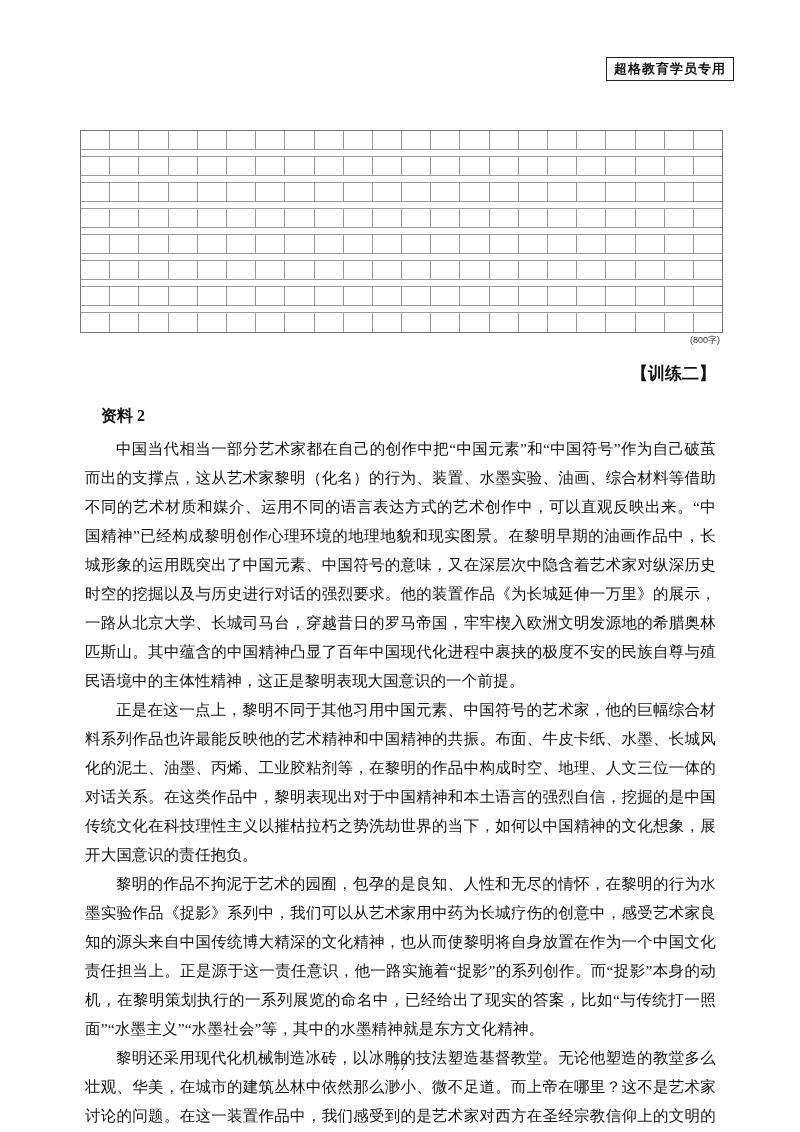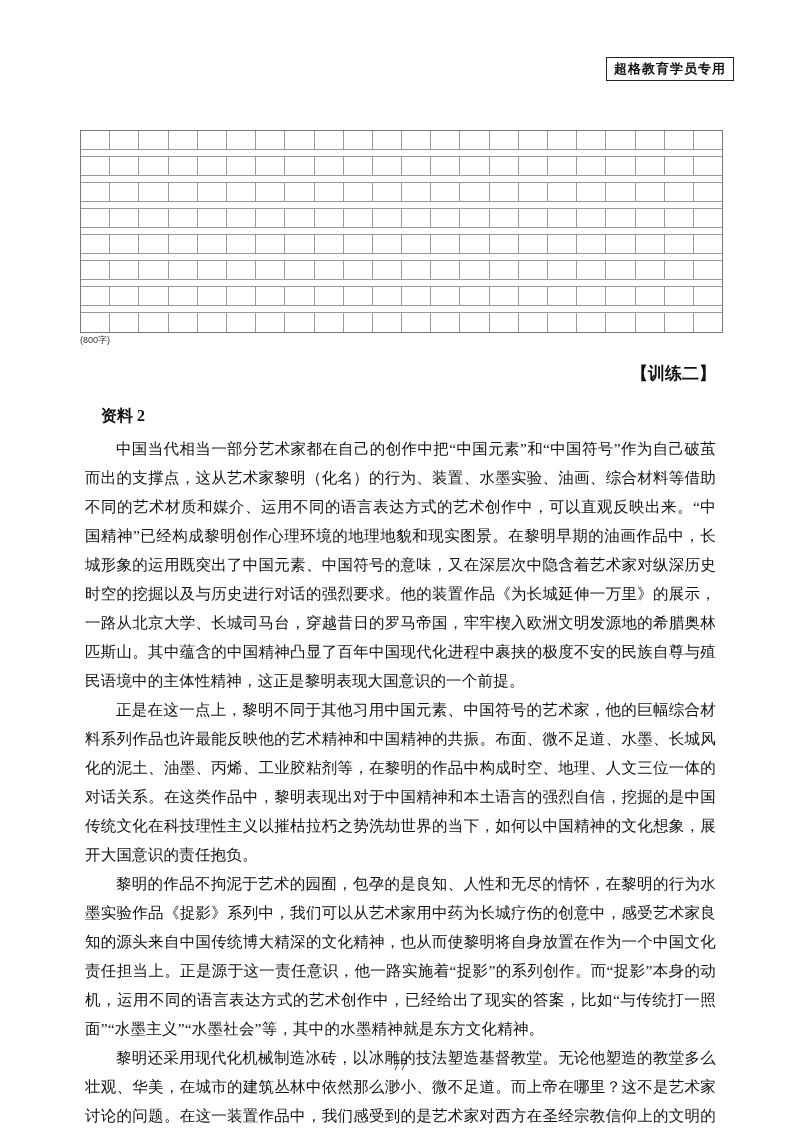--- a/index.html
+++ b/index.html
@@ -49,20 +49,21 @@
     border-bottom:1px solid #999;
     box-sizing:border-box;
   }
   .grid-cell{
     flex:1;
     border-right:1px solid #999;
     box-sizing:border-box;
   }
   .grid-cell:last-child{border-right:none;}
   .grid-note{
+    text-align:right;
     font-size:9px;
     color:#333;
     padding-right:3px;
     margin-top:1px;
     font-family:"Liberation Sans","DejaVu Sans",sans-serif;
   }
   
   .main{
     position:absolute;
     left:85px;right:84px;
@@ -309,21 +310,21 @@
         </div>
       </div>
     <div class="grid-note">(800字)</div>
   </div>
 
   <div class="main">
     <h2 class="doc-title">【训练二】</h2>
     <div class="section-label">资料 2</div>
     <div class="paragraphs">
         <p>中国当代相当一部分艺术家都在自己的创作中把“中国元素”和“中国符号”作为自己破茧而出的支撑点，这从艺术家黎明（化名）的行为、装置、水墨实验、油画、综合材料等借助不同的艺术材质和媒介、运用不同的语言表达方式的艺术创作中，可以直观反映出来。“中国精神”已经构成黎明创作心理环境的地理地貌和现实图景。在黎明早期的油画作品中，长城形象的运用既突出了中国元素、中国符号的意味，又在深层次中隐含着艺术家对纵深历史时空的挖掘以及与历史进行对话的强烈要求。他的装置作品《为长城延伸一万里》的展示，一路从北京大学、长城司马台，穿越昔日的罗马帝国，牢牢楔入欧洲文明发源地的希腊奥林匹斯山。其中蕴含的中国精神凸显了百年中国现代化进程中裹挟的极度不安的民族自尊与殖民语境中的主体性精神，这正是黎明表现大国意识的一个前提。</p>
-        <p>正是在这一点上，黎明不同于其他习用中国元素、中国符号的艺术家，他的巨幅综合材料系列作品也许最能反映他的艺术精神和中国精神的共振。布面、微不足道、水墨、长城风化的泥土、油墨、丙烯、工业胶粘剂等，在黎明的作品中构成时空、地理、人文三位一体的对话关系。在这类作品中，黎明表现出对于中国精神和本土语言的强烈自信，挖掘的是中国传统文化在科技理性主义以摧枯拉朽之势洗劫世界的当下，如何以中国精神的文化想象，展开大国意识的责任抱负。</p>
-        <p>黎明的作品不拘泥于艺术的园囿，包孕的是良知、人性和无尽的情怀，在黎明的行为水墨实验作品《捉影》系列中，我们可以从艺术家用中药为长城疗伤的创意中，感受艺术家良知的源头来自中国传统博大精深的文化精神，也从而使黎明将自身放置在作为一个中国文化责任担当上。正是源于这一责任意识，他一路实施着“捉影”的系列创作。而“捉影”本身的动机，运用不同的语言表达方式的艺术创作中，已经给出了现实的答案，比如“与传统打一照面”“水墨主义”“水墨社会”等，其中的水墨精神就是东方文化精神。</p>
+        <p>正是在这一点上，黎明不同于其他习用中国元素、中国符号的艺术家，他的巨幅综合材料系列作品也许最能反映他的艺术精神和中国精神的共振。布面、牛皮卡纸、水墨、长城风化的泥土、油墨、丙烯、工业胶粘剂等，在黎明的作品中构成时空、地理、人文三位一体的对话关系。在这类作品中，黎明表现出对于中国精神和本土语言的强烈自信，挖掘的是中国传统文化在科技理性主义以摧枯拉朽之势洗劫世界的当下，如何以中国精神的文化想象，展开大国意识的责任抱负。</p>
+        <p>黎明的作品不拘泥于艺术的园囿，包孕的是良知、人性和无尽的情怀，在黎明的行为水墨实验作品《捉影》系列中，我们可以从艺术家用中药为长城疗伤的创意中，感受艺术家良知的源头来自中国传统博大精深的文化精神，也从而使黎明将自身放置在作为一个中国文化责任担当上。正是源于这一责任意识，他一路实施着“捉影”的系列创作。而“捉影”本身的动机，在黎明策划执行的一系列展览的命名中，已经给出了现实的答案，比如“与传统打一照面”“水墨主义”“水墨社会”等，其中的水墨精神就是东方文化精神。</p>
         <p>黎明还采用现代化机械制造冰砖，以冰雕的技法塑造基督教堂。无论他塑造的教堂多么壮观、华美，在城市的建筑丛林中依然那么渺小、微不足道。而上帝在哪里？这不是艺术家讨论的问题。在这一装置作品中，我们感受到的是艺术家对西方在圣经宗教信仰上的文明的质疑，和对自身文化立场的反省。同样地，《亚当与夏</p>
       </div>
   </div>
 
   <div class="page-number">77</div>
 
 </div>
 
 </body></html>

